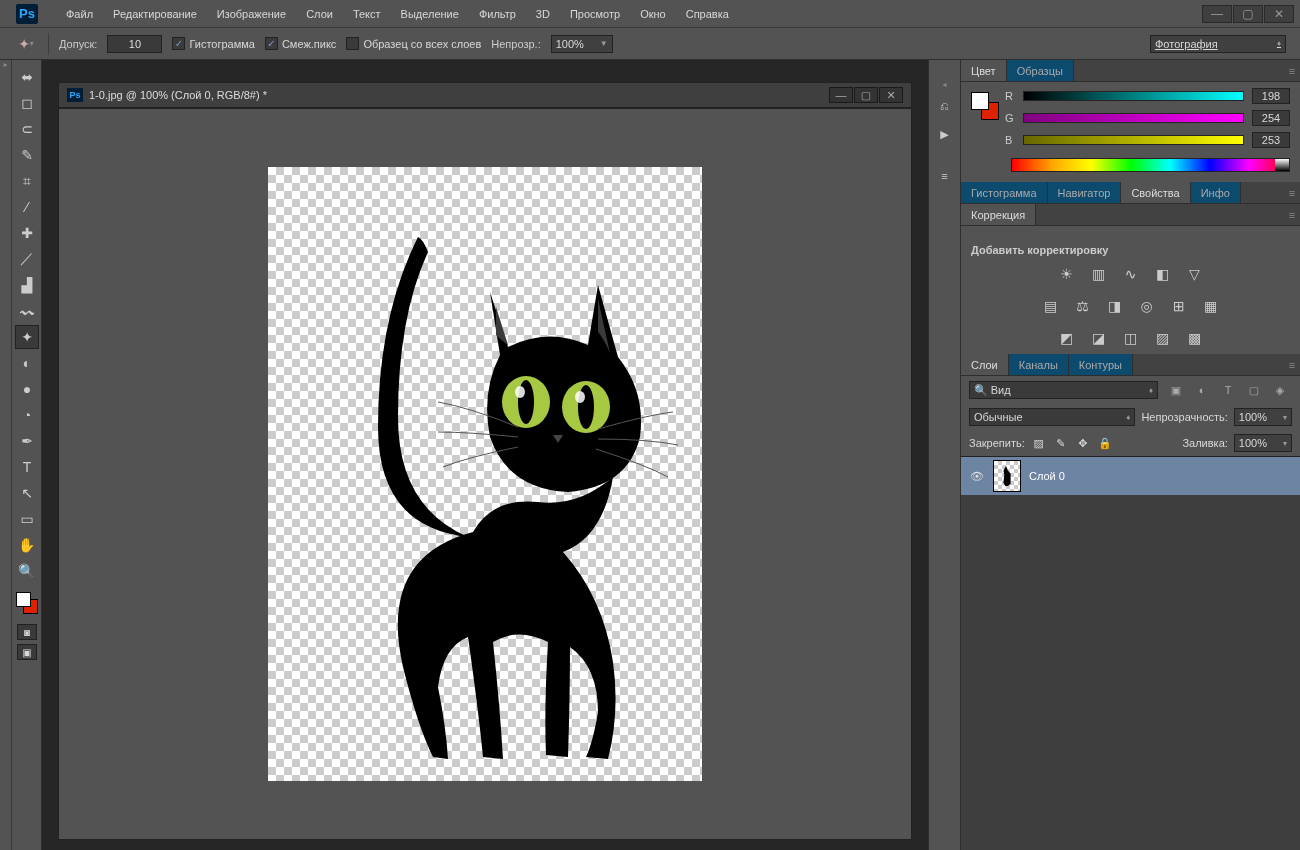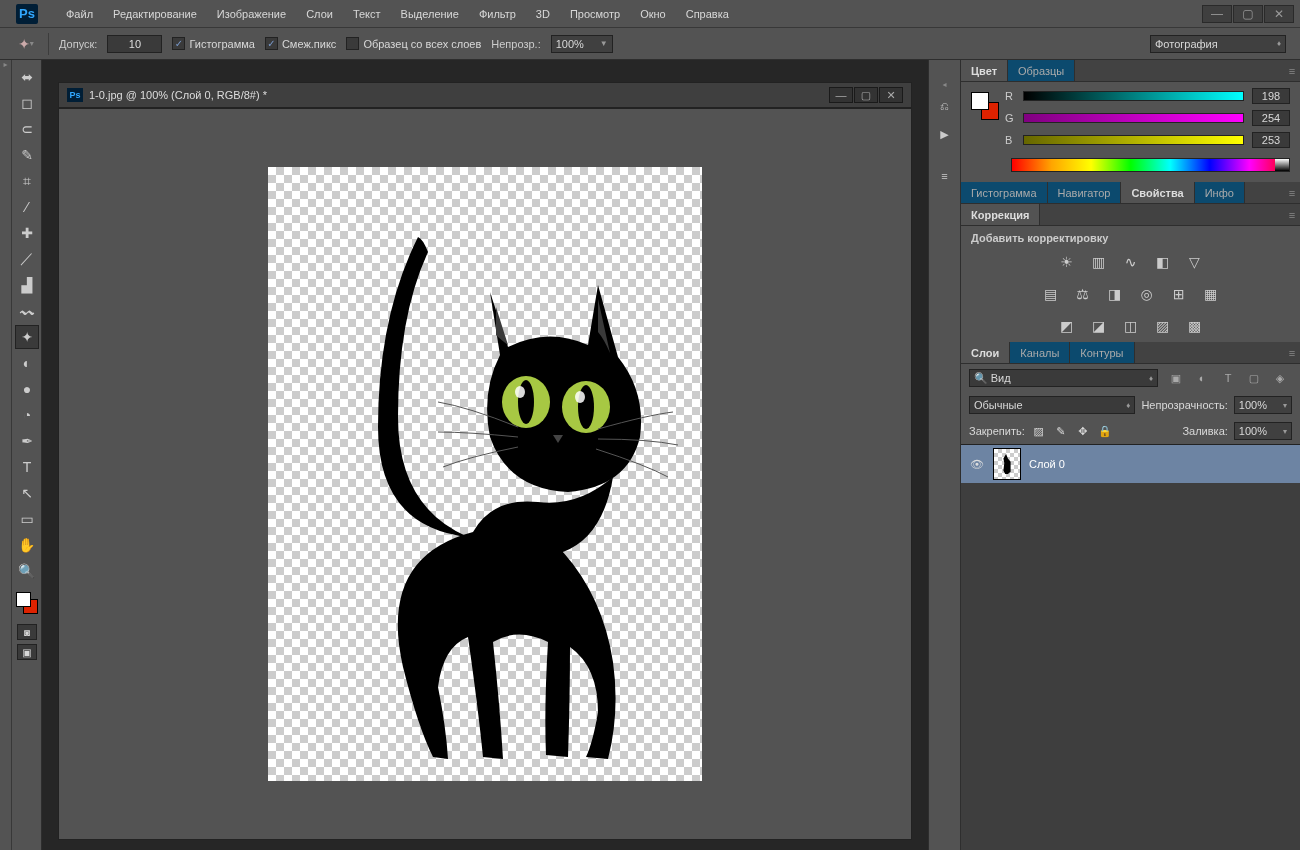--- a/index.html
+++ b/index.html
@@ -13,21 +13,21 @@
   
   .options-bar { height: 32px; background: #535353; display: flex; align-items: center; padding-left: 14px; border-bottom: 1px solid #2e2e2e; gap: 10px; }
   .opt-icon { width: 24px; height: 24px; display: flex; align-items: center; justify-content: center; color: #caa; font-size:14px; }
   .sep { width:1px; height:22px; background:#3c3c3c; }
   .opt-label { color:#ccc; }
   .opt-input { width: 55px; height: 18px; background:#3a3a3a; border:1px solid #222; color:#ddd; text-align:center; line-height:16px; }
   .chk { display:flex; align-items:center; gap:4px; }
   .chk-box { width:13px; height:13px; background:#3a3a3a; border:1px solid #222; display:flex; align-items:center; justify-content:center; color:#7898c9; font-size:10px; }
   .dd { height:18px; background:#404040; border:1px solid #222; display:flex; align-items:center; padding:0 4px; gap:16px;}
   .dd-arrow{font-size:8px;color:#999;}
-  .workspace-dd{ margin-left:auto; margin-right:14px; width: 136px; justify-content:space-between;}
+  .workspace-dd{ margin-left:auto; margin-right:14px; width: 136px; justify-content:space-between;text-decoration:underline;}
   
   .main-layout { position: absolute; top: 60px; left: 0; right: 0; bottom: 0; display: flex; }
   .tool-gutter{ width:12px; background:#535353; border-right:1px solid #383838;}
   .toolbox { width: 30px; background: #535353; border-right: 1px solid #2e2e2e; display: flex; flex-direction: column; padding-top: 4px; gap: 0; }
   .tool { width: 24px; height: 24px; margin: 1px 3px; display:flex; align-items:center; justify-content:center; color:#ccc; font-size:14px; cursor:pointer; position:relative;}
   .tool.sel{ background:#3a3a3a; border:1px solid #222;}
   .color-swatches { margin: 8px 4px; width:22px; height:22px; position:relative;}
   .sw-fg{ position:absolute; width:15px; height:15px; background:#fff; border:1px solid #000; left:0; top:0; z-index:2;}
   .sw-bg{ position:absolute; width:15px; height:15px; background:#d20; border:1px solid #000; right:0; bottom:0;}
   .qm-btn{ width:20px; height:16px; margin:2px 5px; background:#3a3a3a; border:1px solid #222; display:flex; align-items:center; justify-content:center; font-size:10px;}
@@ -46,21 +46,21 @@
     linear-gradient(-45deg,transparent 75%,#ccc 75%);
     background-size:16px 16px; background-position:0 0,0 8px,8px -8px,-8px 0; background-color:#fff; position:relative;}
   .cat{ position:absolute; inset:0;}
   
   .mid-dock{ width:32px; background:#535353; border-left:1px solid #2e2e2e; padding-top:20px;}
   .mid-icon{ width:22px; height:22px; margin:6px auto; color:#ccc; display:flex; align-items:center; justify-content:center;}
   
   .right-panels{ width:340px; background:#535353; border-left:1px solid #2e2e2e; display:flex; flex-direction:column;}
   .panel-tabs{ height:22px; background:#424242; display:flex; border-bottom:1px solid #2e2e2e;}
   .ptab{ padding:0 10px; line-height:22px; color:#aaa; background:#0c4a6e; border-right:1px solid #2e2e2e; cursor:default;}
-  .ptab.act{ background:#535353; color:#ddd;font-weight:bold;}
+  .ptab.act{ background:#535353; color:#ddd;}
   .ptab-menu{ margin-left:auto; width:16px; text-align:center; line-height:22px; color:#888;}
   .color-panel{ padding:6px 10px; display:flex; gap:6px; align-items:flex-start;}
   .mini-sw{ width:28px; height:28px; position:relative; margin-top: 4px;}
   .mini-fg{ position:absolute; width:18px; height:18px; background:#fff; border:1px solid #000; left:0; top:0; z-index:2;}
   .mini-bg{ position:absolute; width:18px; height:18px; background:#d20; border:1px solid #000; right:0; bottom:0;}
   .sliders{ flex:1; display:flex; flex-direction:column; gap:6px;}
   .slider-row{ display:flex; align-items:center; gap:8px;}
   .slider-label{ width:10px; color:#ccc;}
   .slider{ flex:1; height:10px; background:linear-gradient(to right,#000,#0ff); border:1px solid #222;}
   .slider.g{ background:linear-gradient(to right,#800080,#ff00ff);}
@@ -265,21 +265,21 @@
       <div class="ptab">Навигатор</div>
       <div class="ptab act">Свойства</div>
       <div class="ptab">Инфо</div>
       <div class="ptab-menu">≡</div>
     </div>
 
     <div class="panel-tabs">
       <div class="ptab act">Коррекция</div>
       <div class="ptab-menu">≡</div>
     </div>
-    <div class="panel-body" style="padding:6px 10px 2px;">
+    <div class="panel-body" style="padding:18px 10px 2px;">
       <span style="font-weight:bold;">Добавить корректировку</span>
     </div>
     <div class="adj-icons">
       <div class="adj-icon">☀</div>
       <div class="adj-icon">▥</div>
       <div class="adj-icon">∿</div>
       <div class="adj-icon">◧</div>
       <div class="adj-icon">▽</div>
     </div>
     <div class="adj-icons">

